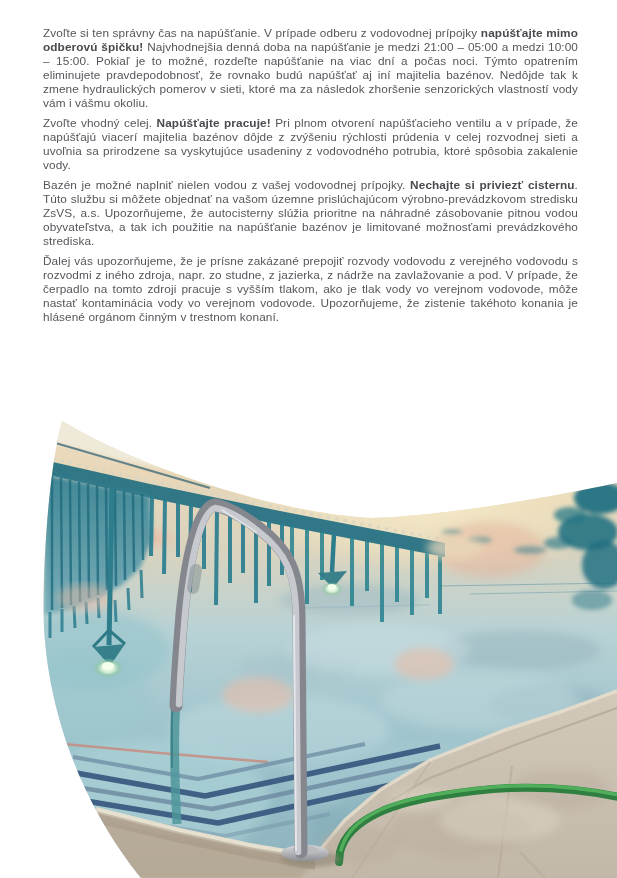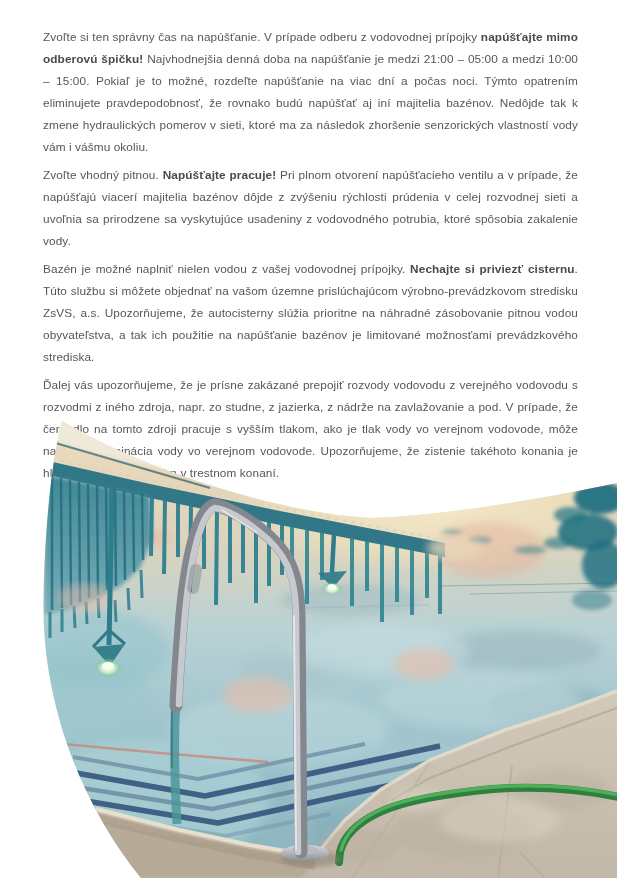--- a/index.html
+++ b/index.html
@@ -2,36 +2,36 @@
 <html><head>
 <meta charset="utf-8">
 <style>
   html,body{margin:0;padding:0;background:#ffffff;}
   .page{
     position:relative;width:617px;height:878px;background:#ffffff;overflow:hidden;
     font-family:"Liberation Sans", sans-serif;
   }
   .article{
     position:absolute;left:43px;top:26px;width:535px;
-    color:#55565b;font-size:11.8px;line-height:22px;
+    color:#55565b;font-size:11.8px;line-height:14px;
     text-align:justify;letter-spacing:0.1px;
   }
   .article p.para{margin:0 0 6px 0;}
   .article .b{font-weight:bold;color:#494a4f;}
   .photo-wrap{position:absolute;left:0;top:400px;width:617px;height:478px;}
   svg{display:block;}
 </style>
 </head>
 <body>
 
 <div class="page">
 
   <div class="article">
       <p class="para"><span>Zvoľte si ten správny čas na napúšťanie. V prípade odberu z vodovodnej prípojky </span><span class="b">napúšťajte mimo odberovú špičku!</span><span> Najvhodnejšia denná doba na napúšťanie je medzi 21:00 – 05:00 a medzi 10:00 – 15:00. Pokiaľ je to možné, rozdeľte napúšťanie na viac dní a počas noci. Týmto opatrením eliminujete pravdepodobnosť, že rovnako budú napúšťať aj iní majitelia bazénov. Nedôjde tak k zmene hydraulických pomerov v sieti, ktoré ma za následok zhoršenie senzorických vlastností vody vám i vášmu okoliu.</span></p>
-      <p class="para"><span>Zvoľte vhodný pitnou. </span><span class="b">Napúšťajte pracuje!</span><span> Pri plnom otvorení napúšťacieho ventilu a v prípade, že napúšťajú viacerí majitelia bazénov dôjde z zvýšeniu rýchlosti prúdenia v celej rozvodnej sieti a uvoľnia sa prirodzene sa vyskytujúce usadeniny z vodovodného potrubia, ktoré spôsobia zakalenie vody.</span></p>
+      <p class="para"><span>Zvoľte vhodný celej. </span><span class="b">Napúšťajte pracuje!</span><span> Pri plnom otvorení napúšťacieho ventilu a v prípade, že napúšťajú viacerí majitelia bazénov dôjde z zvýšeniu rýchlosti prúdenia v celej rozvodnej sieti a uvoľnia sa prirodzene sa vyskytujúce usadeniny z vodovodného potrubia, ktoré spôsobia zakalenie vody.</span></p>
       <p class="para"><span>Bazén je možné naplniť nielen vodou z vašej vodovodnej prípojky. </span><span class="b">Nechajte si priviezť cisternu</span><span>. Túto službu si môžete objednať na vašom územne prislúchajúcom výrobno-prevádzkovom stredisku ZsVS, a.s. Upozorňujeme, že autocisterny slúžia prioritne na náhradné zásobovanie pitnou vodou obyvateľstva, a tak ich použitie na napúšťanie bazénov je limitované možnosťami prevádzkového strediska.</span></p>
       <p class="para"><span>Ďalej vás upozorňujeme, že je prísne zakázané prepojiť rozvody vodovodu z verejného vodovodu s rozvodmi z iného zdroja, napr. zo studne, z jazierka, z nádrže na zavlažovanie a pod. V prípade, že čerpadlo na tomto zdroji pracuje s vyšším tlakom, ako je tlak vody vo verejnom vodovode, môže nastať kontaminácia vody vo verejnom vodovode. Upozorňujeme, že zistenie takéhoto konania je hlásené orgánom činným v trestnom konaní.</span></p>
     </div>
 
   <div class="photo-wrap">
     <svg width="617" height="478" viewBox="0 0 617 478" xmlns="http://www.w3.org/2000/svg">
       <defs>
         <clipPath id="photoClip">
           <path d="M62 21 C51 60 44 140 43.5 205 C43 290 72 392 141 478 L617 478 L617 83 C555 96 455 115 372 118 C280 114 140 68 62 21 Z"></path>
         </clipPath>

